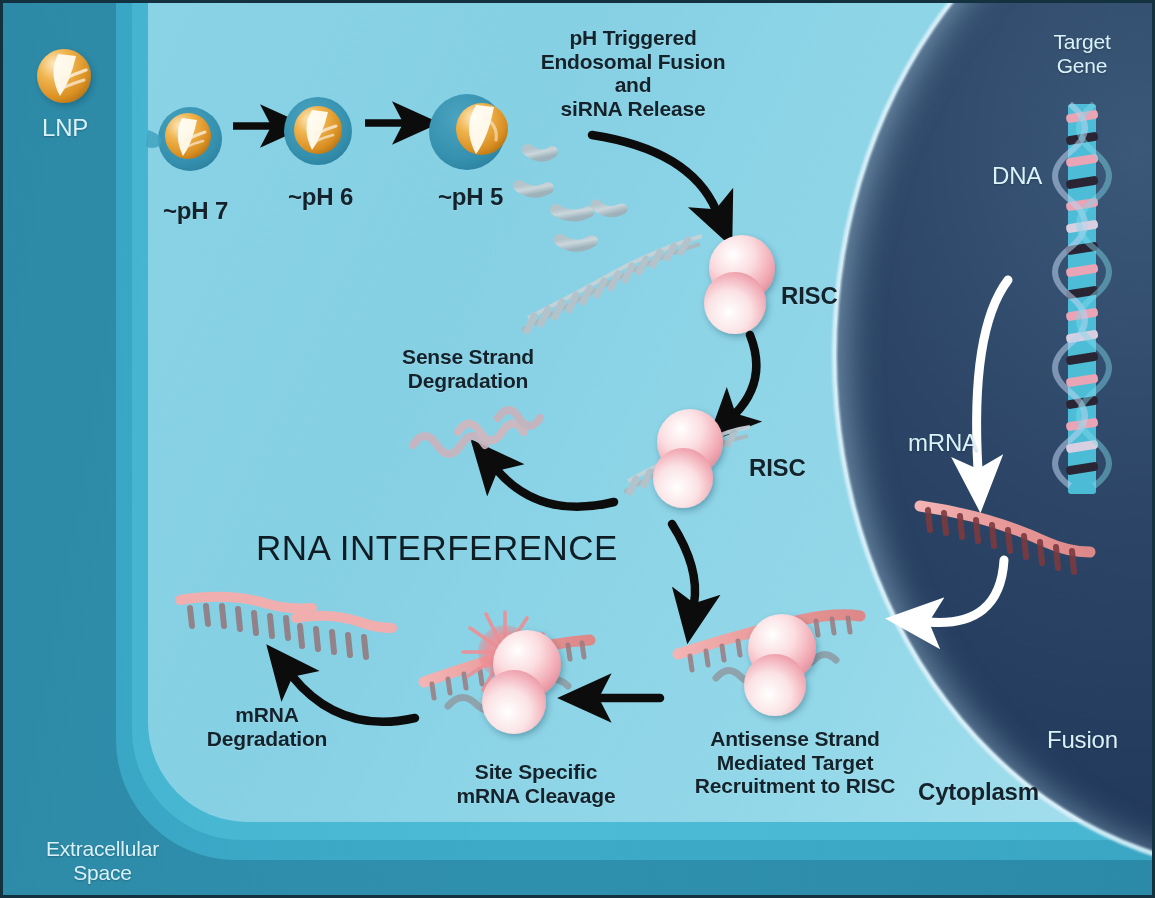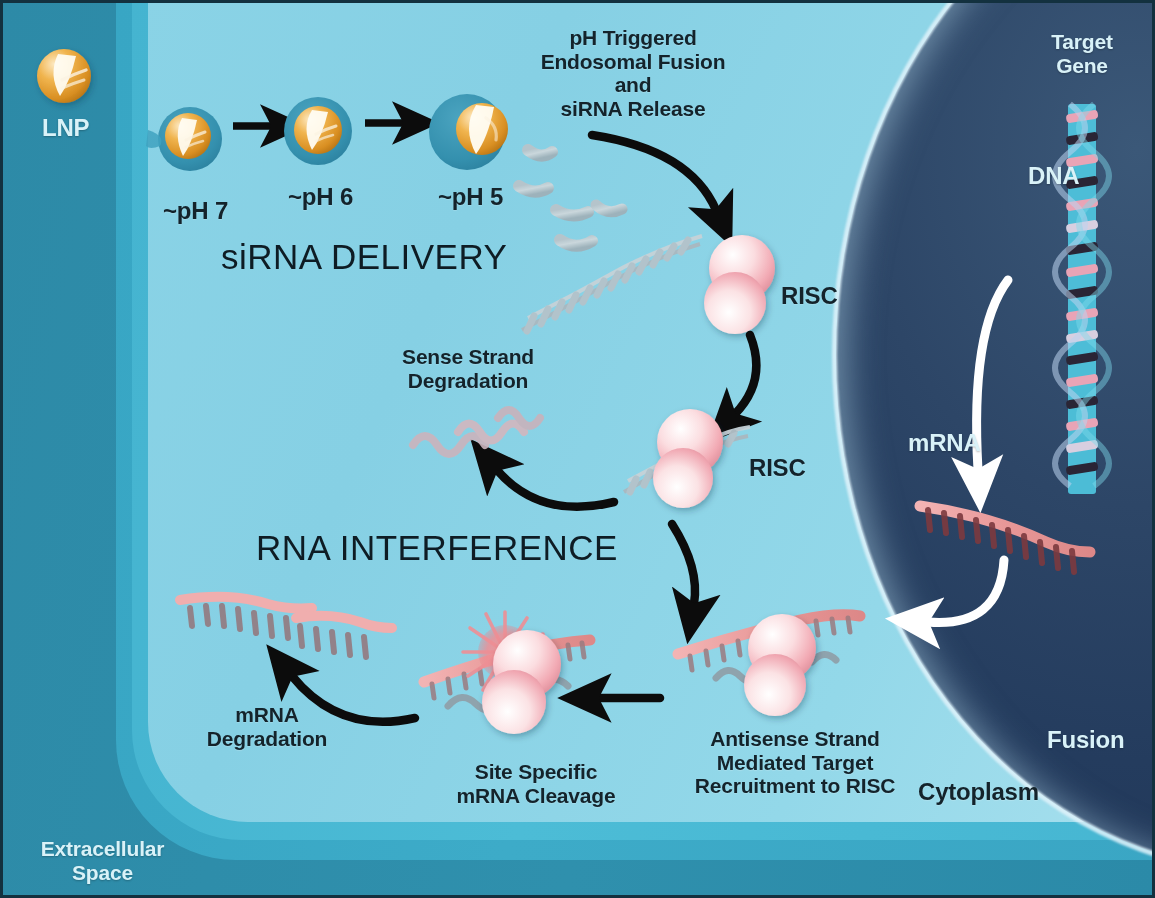--- a/index.html
+++ b/index.html
@@ -46,21 +46,21 @@
     filter:blur(1.2px);
     background:transparent;
   }
   .frame{
     position:absolute;left:0;top:0;width:1155px;height:898px;
     border:3px solid #13313f;pointer-events:none;
   }
   
   .lbl{position:absolute;white-space:pre;line-height:1.12;letter-spacing:-0.2px;}
   .dark{color:#14232b;font-weight:bold;text-shadow:0 1px 1px rgba(255,255,255,0.18);}
-  .light{color:#d9f2f8;font-weight:bold;text-shadow:0 1px 2px rgba(0,0,0,0.25);}
+  .light{color:#d9f2f8;font-weight:normal;text-shadow:0 1px 2px rgba(0,0,0,0.25);}
   .big{font-size:35px;font-weight:normal;color:#0e1c24;letter-spacing:0.5px;}
   .hdr{font-size:21px;text-align:center;}
   .sm{font-size:24px;}
   svg{position:absolute;left:0;top:0;overflow:visible;pointer-events:none;}
 </style>
 </head>
 <body>
 
 <div class="stage">
 
@@ -364,21 +364,20 @@
 
   <div class="lbl dark sm" style="left:163px;top:184px;margin-top:14px;">~pH 7</div>
   <div class="lbl dark sm" style="left:288px;top:184px;">~pH 6</div>
   <div class="lbl dark sm" style="left:438px;top:184px;">~pH 5</div>
 
   <div class="lbl dark hdr" style="left:533px;top:26px;width:200px;">pH Triggered
 Endosomal Fusion
 and
 siRNA Release</div>
 
-  <div class="lbl big" style="left:221px;top:237px;">siRNA DELIVERY</div>
 
   <div class="lbl dark sm" style="left:781px;top:283px;">RISC</div>
 
   <div class="lbl dark hdr" style="left:378px;top:345px;width:180px;">Sense Strand
 Degradation</div>
 
   <div class="lbl dark sm" style="left:749px;top:455px;">RISC</div>
 
   <div class="lbl big" style="left:256px;top:528px;">RNA INTERFERENCE</div>
 
@@ -395,18 +394,18 @@
   <div class="lbl dark sm" style="left:918px;top:779px;">Cytoplasm</div>
 
   <div class="lbl light hdr" style="left:30px;top:812px;width:145px;text-align:center;margin-top:25px;">Extracellular
 Space</div>
 
   <div class="lbl light sm" style="left:1047px;top:727px;">Fusion</div>
 
   <div class="lbl light hdr" style="left:1037px;top:30px;width:90px;text-align:center;">Target
 Gene</div>
 
-  <div class="lbl light sm" style="left:992px;top:163px;margin-left:36px;">DNA</div>
+  <div class="lbl light sm" style="left:992px;top:163px;">DNA</div>
 
   <div class="lbl light sm" style="left:908px;top:430px;">mRNA</div>
 
   <div class="frame"></div>
 </div>
 
 </body></html>

